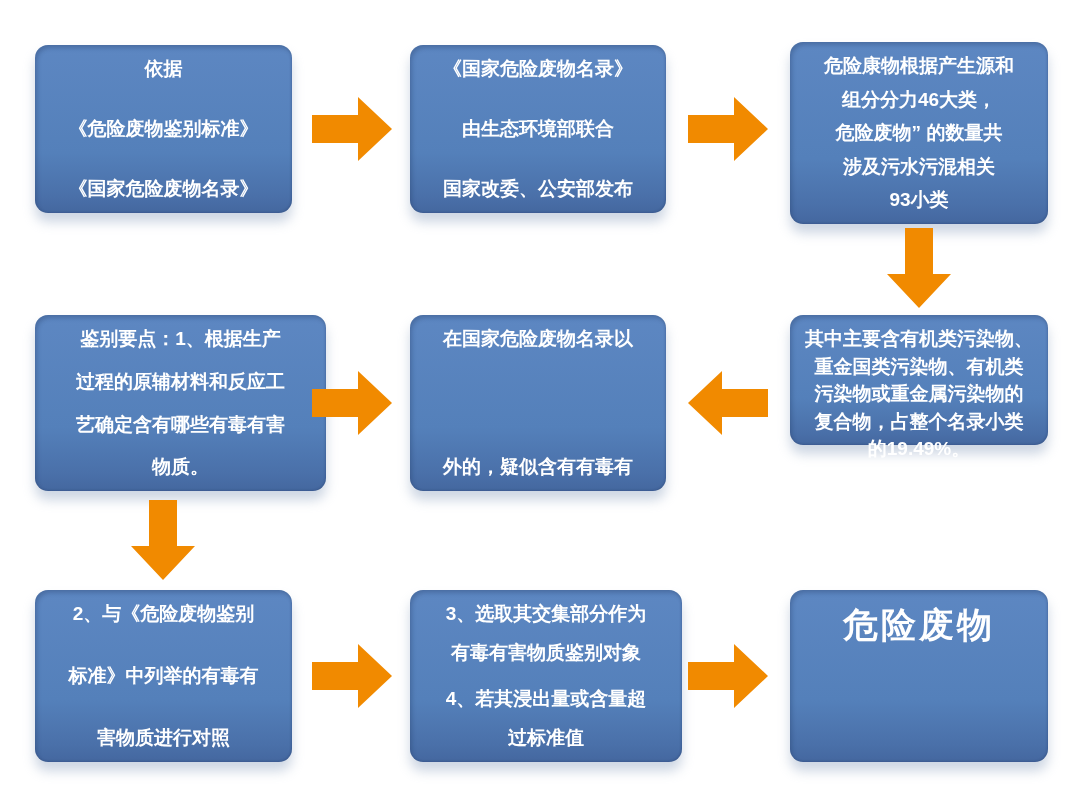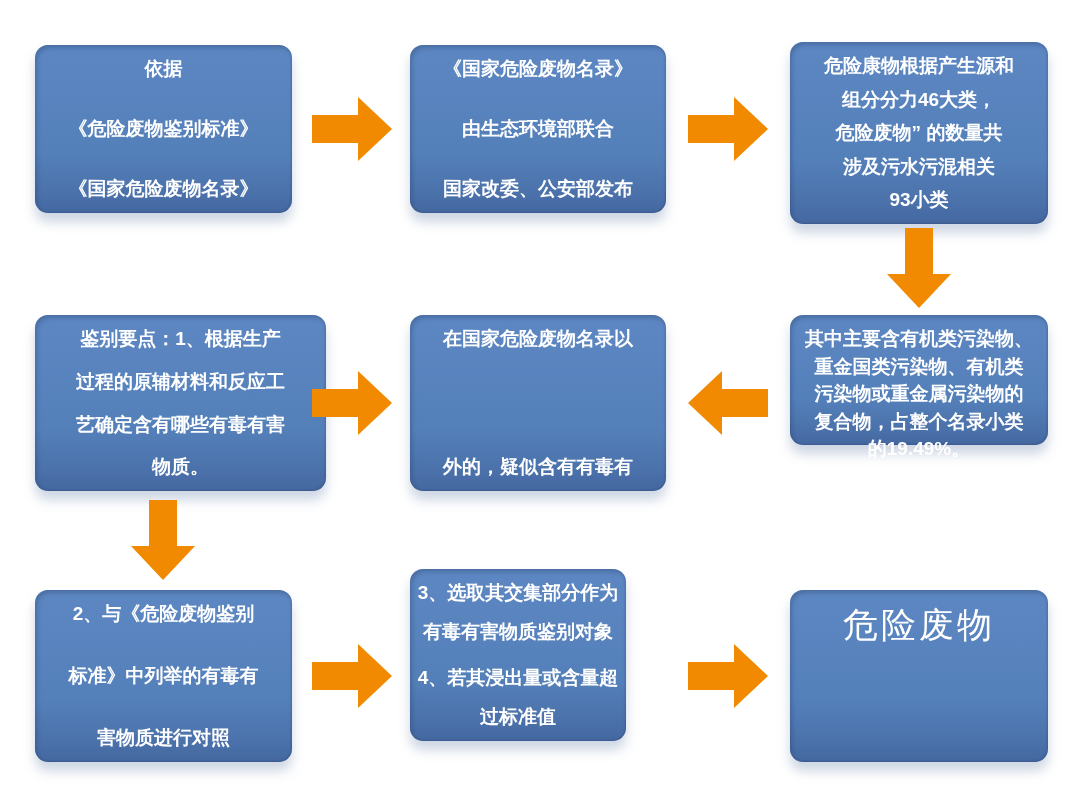--- a/index.html
+++ b/index.html
@@ -40,21 +40,21 @@
     font-size: 19px;
     font-weight: 700;
     line-height: 1.45;
     white-space: nowrap;
   }
   .box .line.para-gap {
     margin-top: 6px;
   }
   .box.result .line {
     font-size: 35px;
-    font-weight: 400;
+    font-weight: 700;
     letter-spacing: 3px;
   }
   .arrow {
     position: absolute;
     line-height: 0;
   }
   .arrow svg polygon {
     fill: var(--arrow-orange, #f18a00);
   }
 </style>
@@ -144,21 +144,21 @@
     <div class="line">标准》中列举的有毒有</div>
     <div class="line">害物质进行对照</div>
   </div>
 
   <div class="arrow" style="left:312px; top:644px">
     <svg width="80" height="64" viewBox="0 0 80 64">
         <polygon points="0,18 46,18 46,0 80,32 46,64 46,46 0,46"></polygon>
       </svg>
   </div>
 
-  <div class="box" style="left:410px; top:569px; width:216px; height:172px">
+  <div class="box" style="left:410px; top:590px; width:272px; height:172px">
     <div class="line">3、选取其交集部分作为</div>
     <div class="line">有毒有害物质鉴别对象</div>
     <div class="line para-gap">4、若其浸出量或含量超</div>
     <div class="line">过标准值</div>
   </div>
 
   <div class="arrow" style="left:688px; top:644px">
     <svg width="80" height="64" viewBox="0 0 80 64">
         <polygon points="0,18 46,18 46,0 80,32 46,64 46,46 0,46"></polygon>
       </svg>

